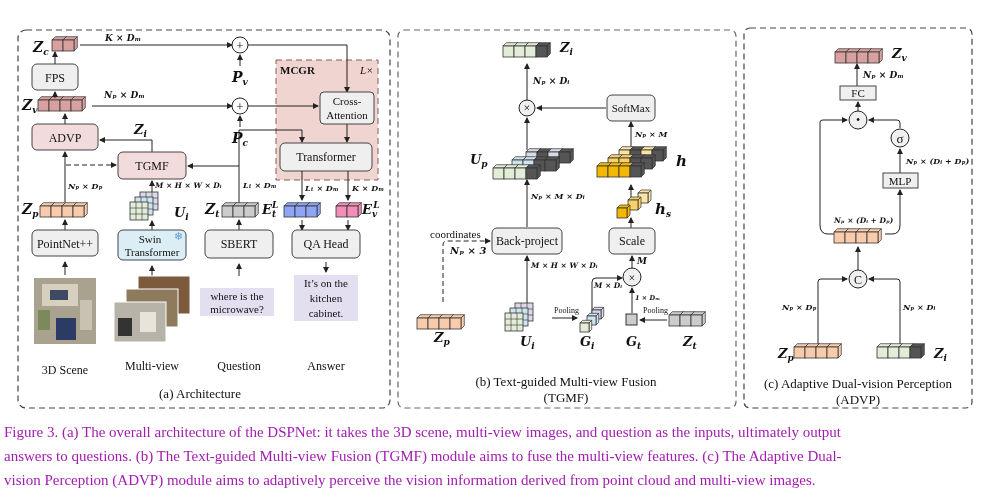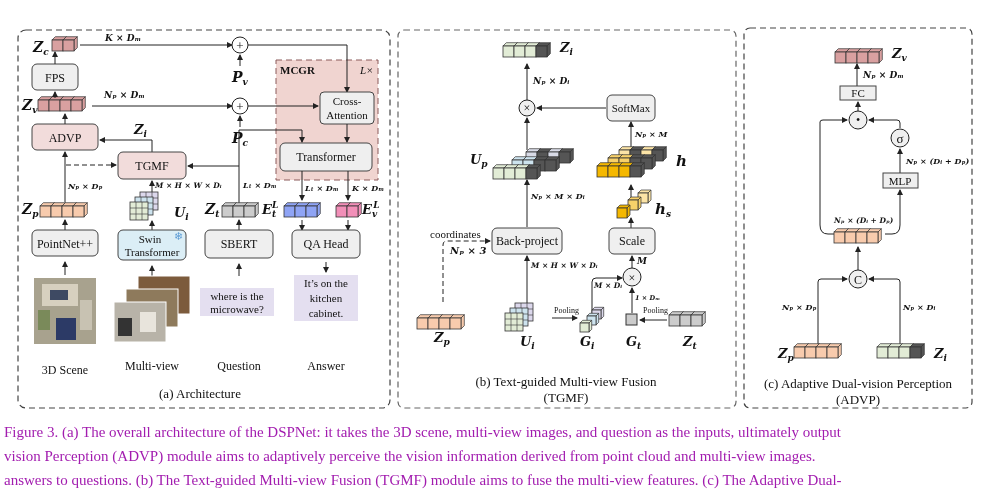--- a/index.html
+++ b/index.html
@@ -541,15 +541,15 @@
       <rect x="910" y="347" width="11" height="11" fill="#555555" stroke="#333" stroke-width="0.8"></rect>
     </g>
   <text class="math" x="934" y="358" font-size="13"><tspan>Z</tspan><tspan class="sub" dy="3">i</tspan></text>
 
   <text class="lbl" x="858" y="388" font-size="13" text-anchor="middle">(c) Adaptive Dual-vision  Perception</text>
   <text class="lbl" x="858" y="404" font-size="13" text-anchor="middle">(ADVP)</text>
 </svg>
 
 <div class="caption">
   <div>Figure 3. (a) The overall architecture of the DSPNet: it takes the 3D scene, multi-view images, and question as the inputs, ultimately output</div>
+  <div>answers to questions. (b) The Text-guided Multi-view Fusion (TGMF) module aims to fuse the multi-view features. (c) The Adaptive Dual-</div>
   <div>vision Perception (ADVP) module aims to adaptively perceive the vision information derived from point cloud and multi-view images.</div>
-  <div>answers to questions. (b) The Text-guided Multi-view Fusion (TGMF) module aims to fuse the multi-view features. (c) The Adaptive Dual-</div>
 </div>
 
 </body></html>

